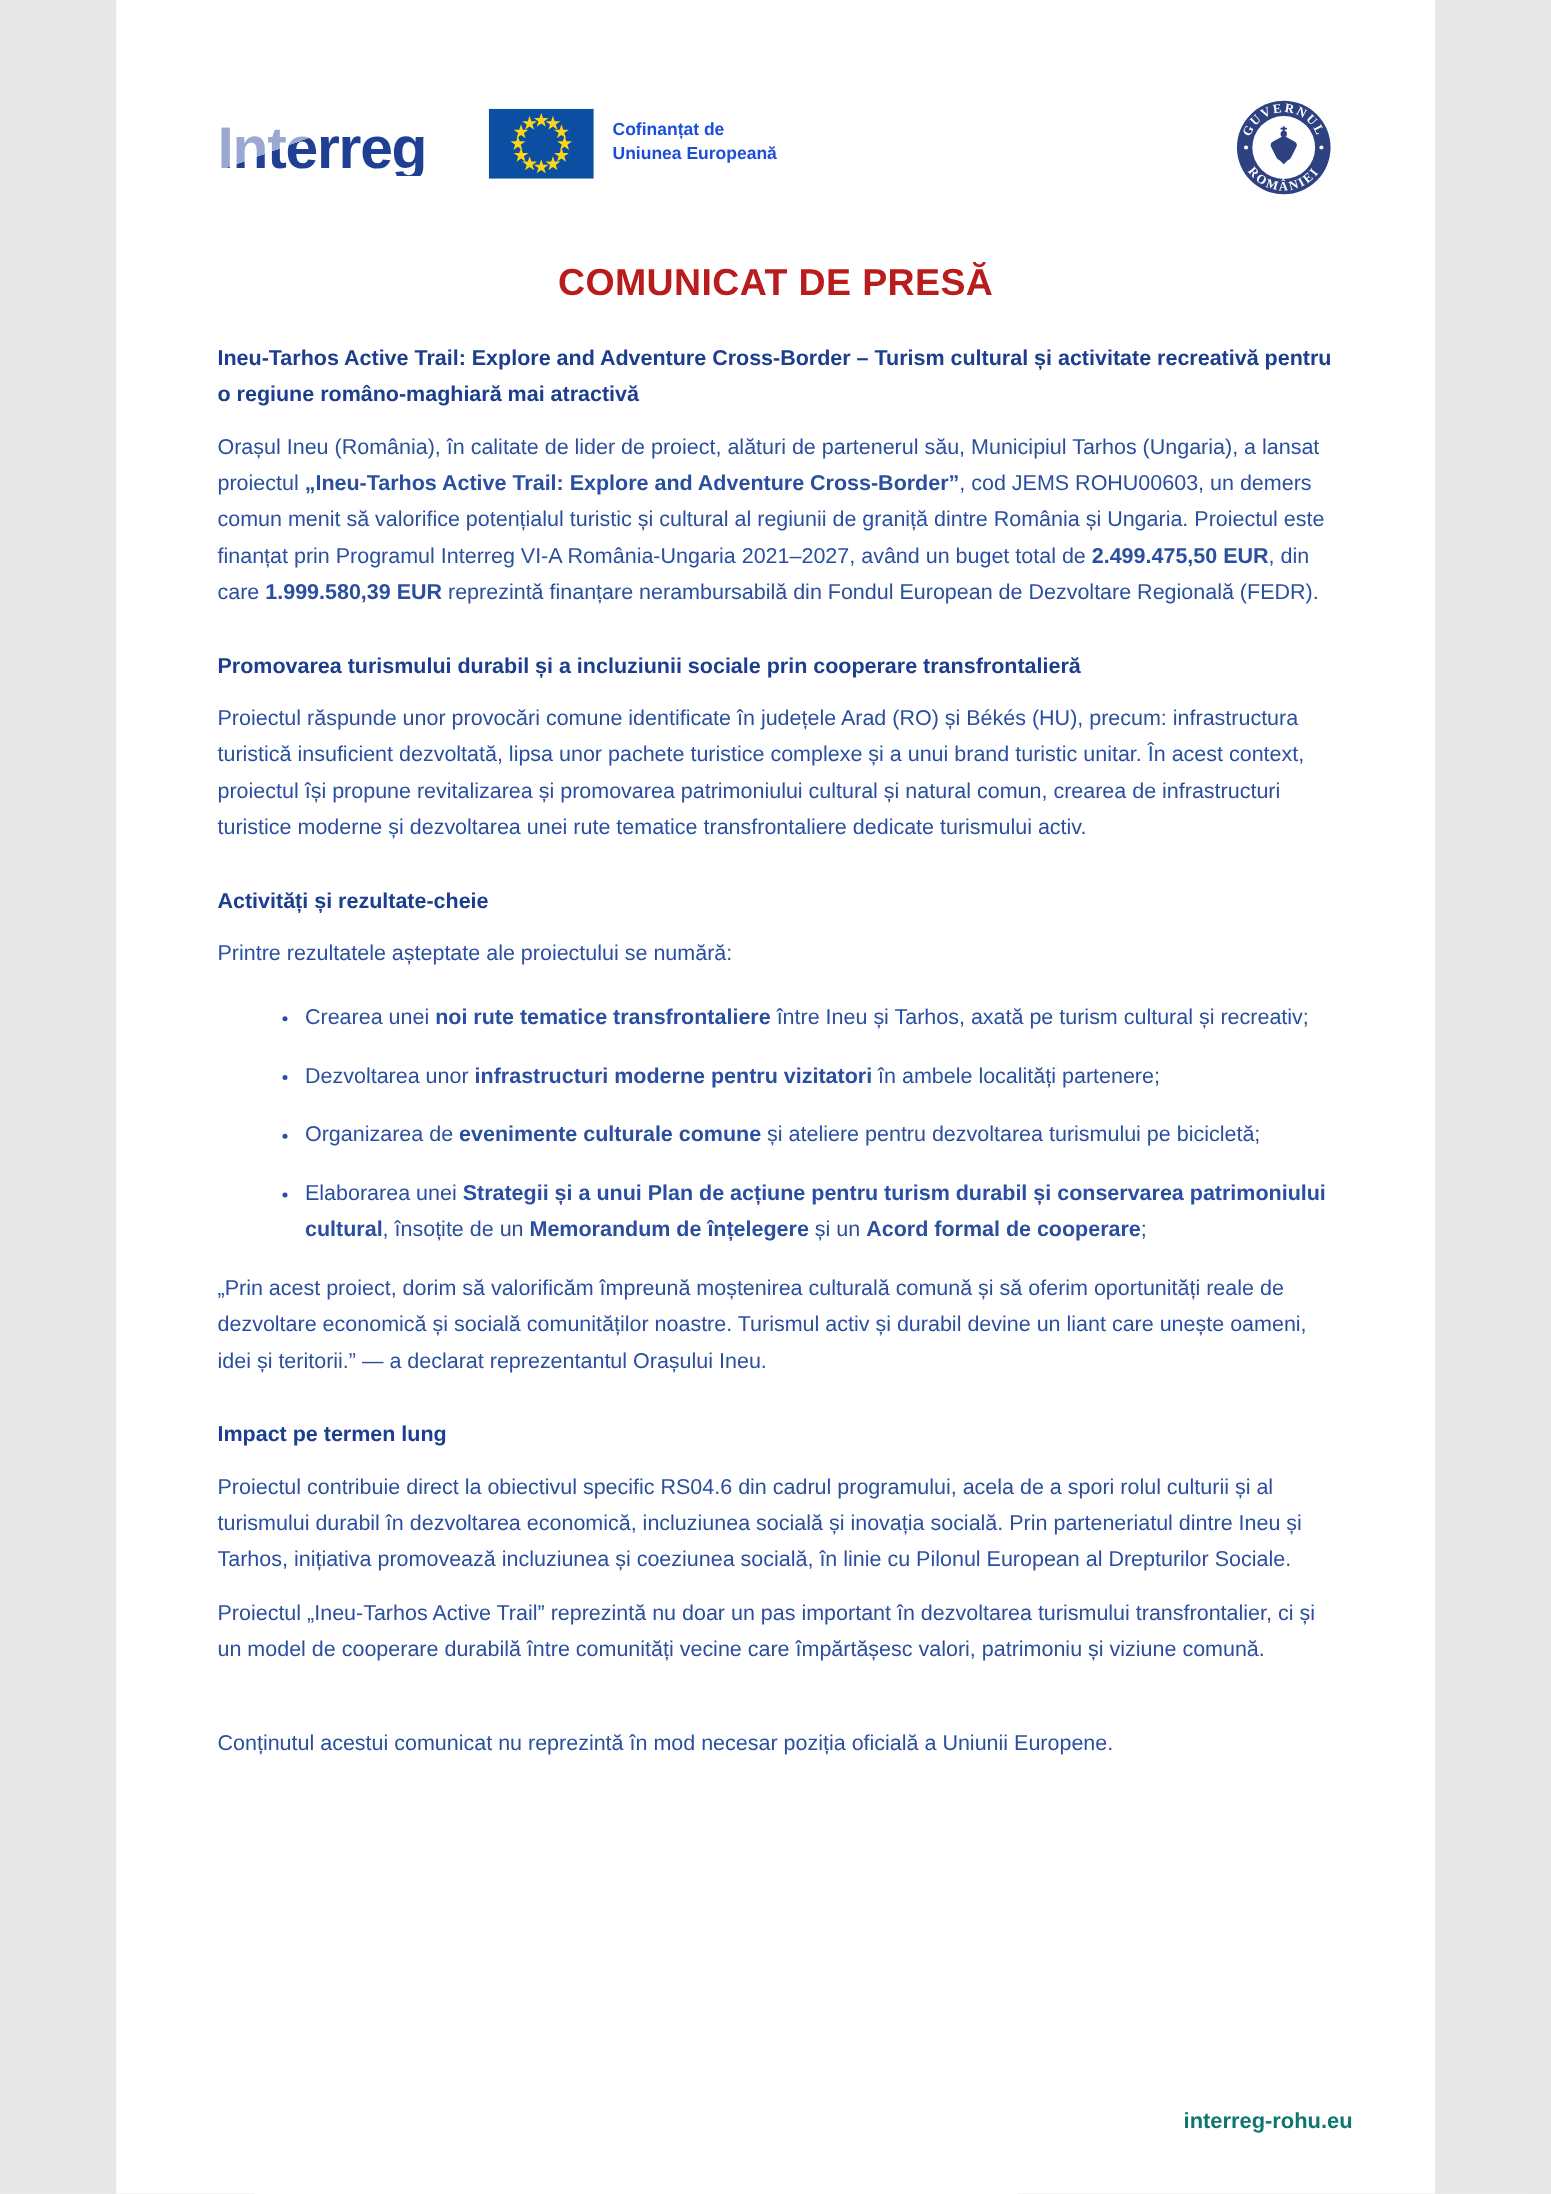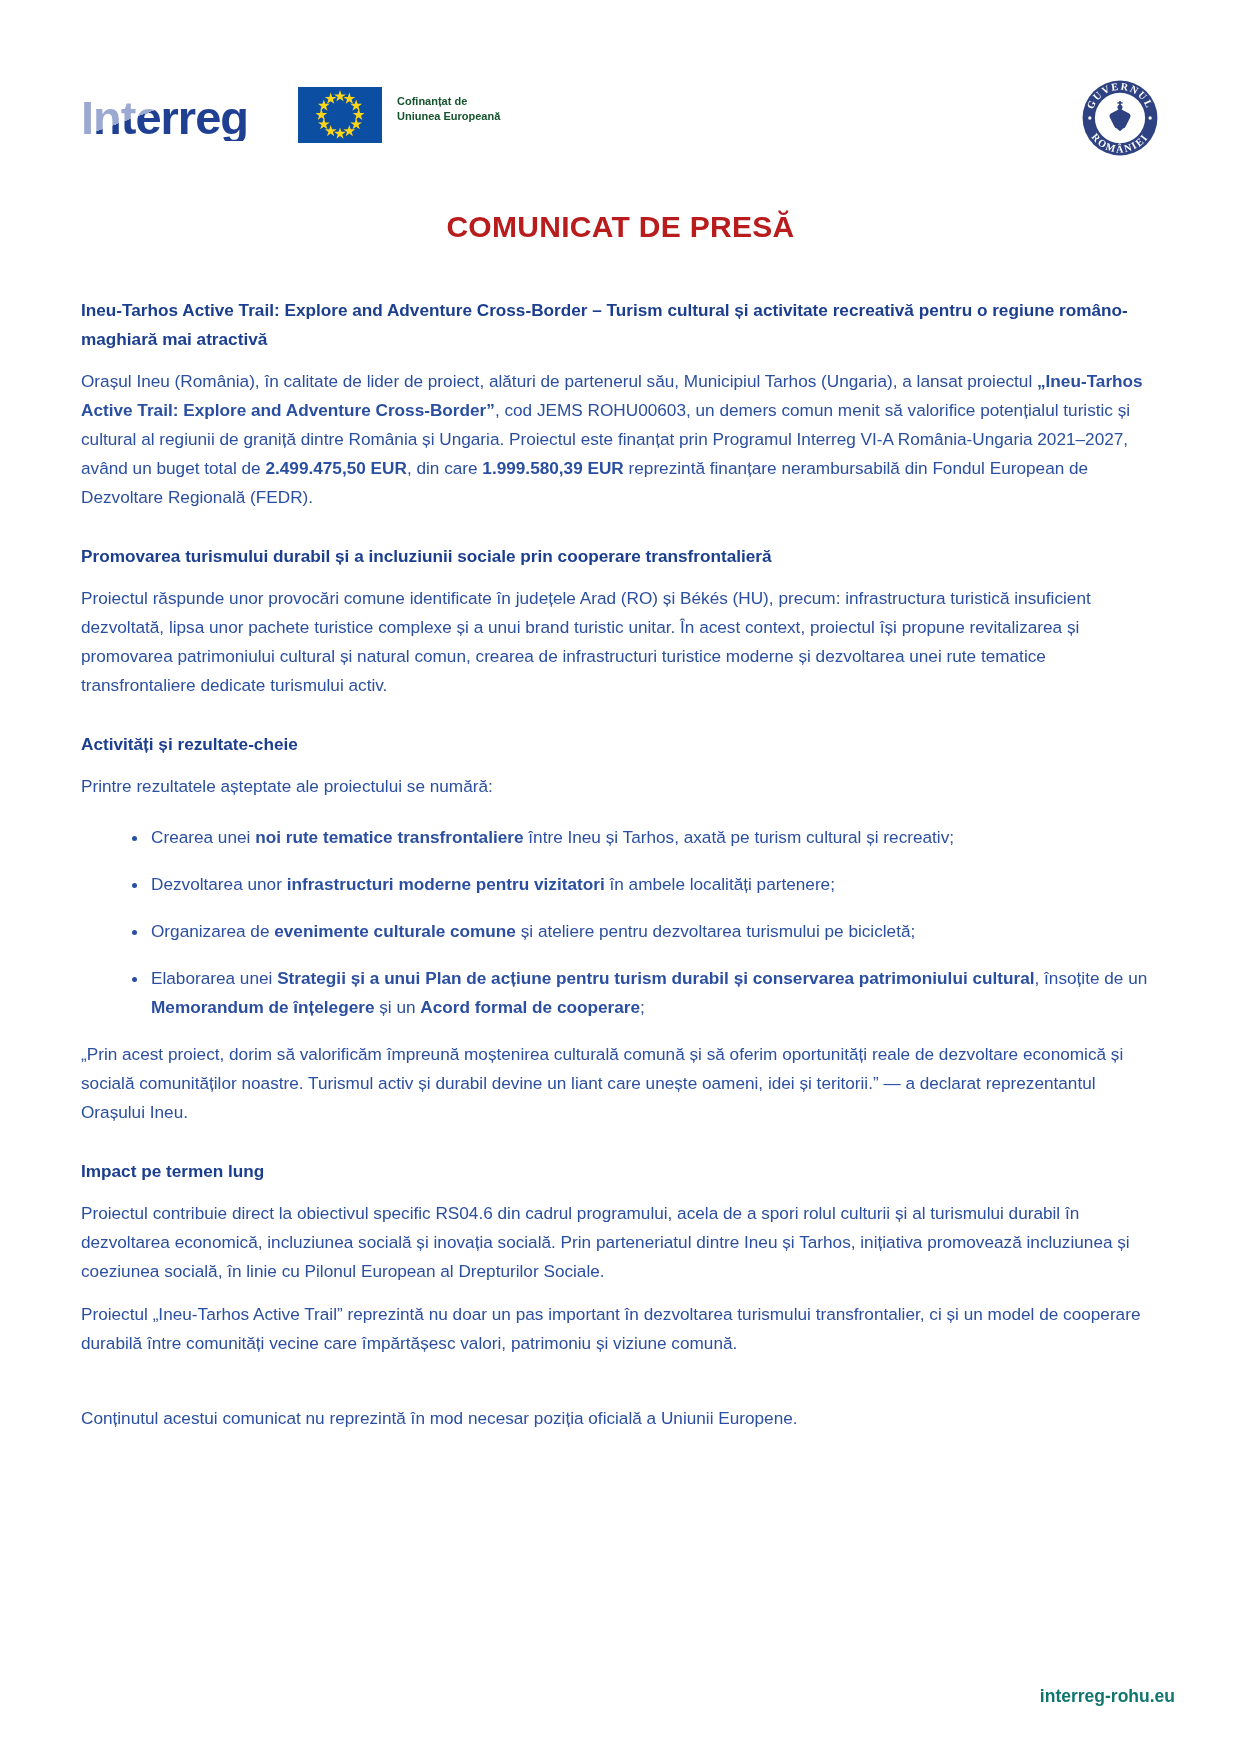--- a/index.html
+++ b/index.html
@@ -1,57 +1,57 @@
 <!DOCTYPE html>
 <html lang="ro"><head>
 <meta charset="utf-8">
 <style>
   html,body{margin:0;padding:0;background:#e8e8e8;}
   .page{
     position:relative;
-    width:1241px;height:1755px;
+    width:1055px;height:1755px;
     margin:0 auto;
     background:#ffffff;
     font-family:"Liberation Sans", sans-serif;
     color:#2b4fa0;
     box-sizing:border-box;
     padding:82px 81px 0 81px;
     overflow:hidden;
   }
   
   .top{display:flex;align-items:flex-start;}
   .wordmark{
     font-size:47px;font-weight:bold;letter-spacing:-1px;line-height:1;
     padding-top:12px;
     background-image:linear-gradient(160deg,#9aa8d2 0%,#9aa8d2 46%,#1e3f92 46%,#1e3f92 100%);
     -webkit-background-clip:text;background-clip:text;color:transparent;
   }
   .eu-block{display:flex;align-items:flex-start;margin-left:50px;}
   .eu-flag{display:block;margin-top:5px;}
   .eu-text{
     margin-left:15px;margin-top:12px;
-    font-size:11px;font-weight:bold;color:#14532d;line-height:1.35;
+    font-size:14px;font-weight:bold;color:#1d4ed8;line-height:1.35;
   }
   .spacer{flex:1;}
   .seal{display:block;margin-top:-4px;}
   .program{
     margin-top:32px;
     font-size:23px;font-weight:bold;color:#1e3c8c;letter-spacing:.2px;
   }
   
   .title{
     margin:52px 0 0 0;text-align:center;
     font-size:30px;font-weight:bold;color:#b91c1c;letter-spacing:.3px;
   }
   .doc{font-size:17.2px;line-height:29px;}
   .doc h2{
     font-size:17.2px;line-height:29px;font-weight:bold;color:#1b3e8e;
     margin:30px 0 13px 0;
   }
-  .doc h2.first{margin-top:52px;}
+  .doc h2.first{margin-top:28px;}
   .doc p{margin:0 0 14px 0;}
   .doc ul{margin:22px 0 12px 0;padding-left:67px;}
   .doc li{margin-bottom:18px;padding-left:3px;}
   .doc li::marker{color:#2b4fa0;font-size:15px;}
   .doc b{font-weight:bold;}
   .disclaimer{margin-top:46px !important;}
   .footer{
     position:absolute;right:66px;bottom:48px;
     font-size:17.5px;color:#0f766e;font-weight:bold;
   }

